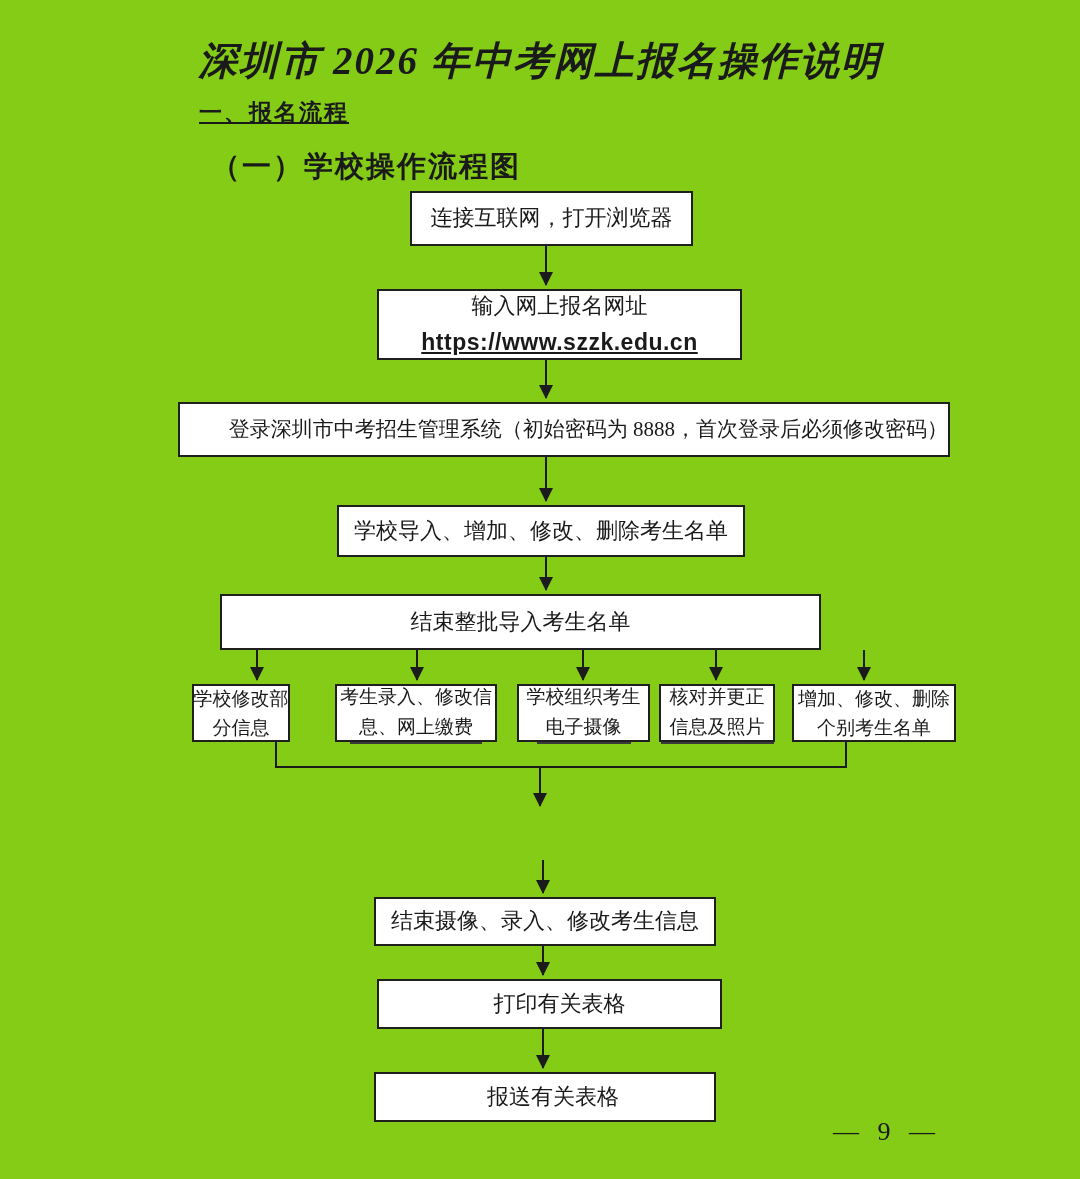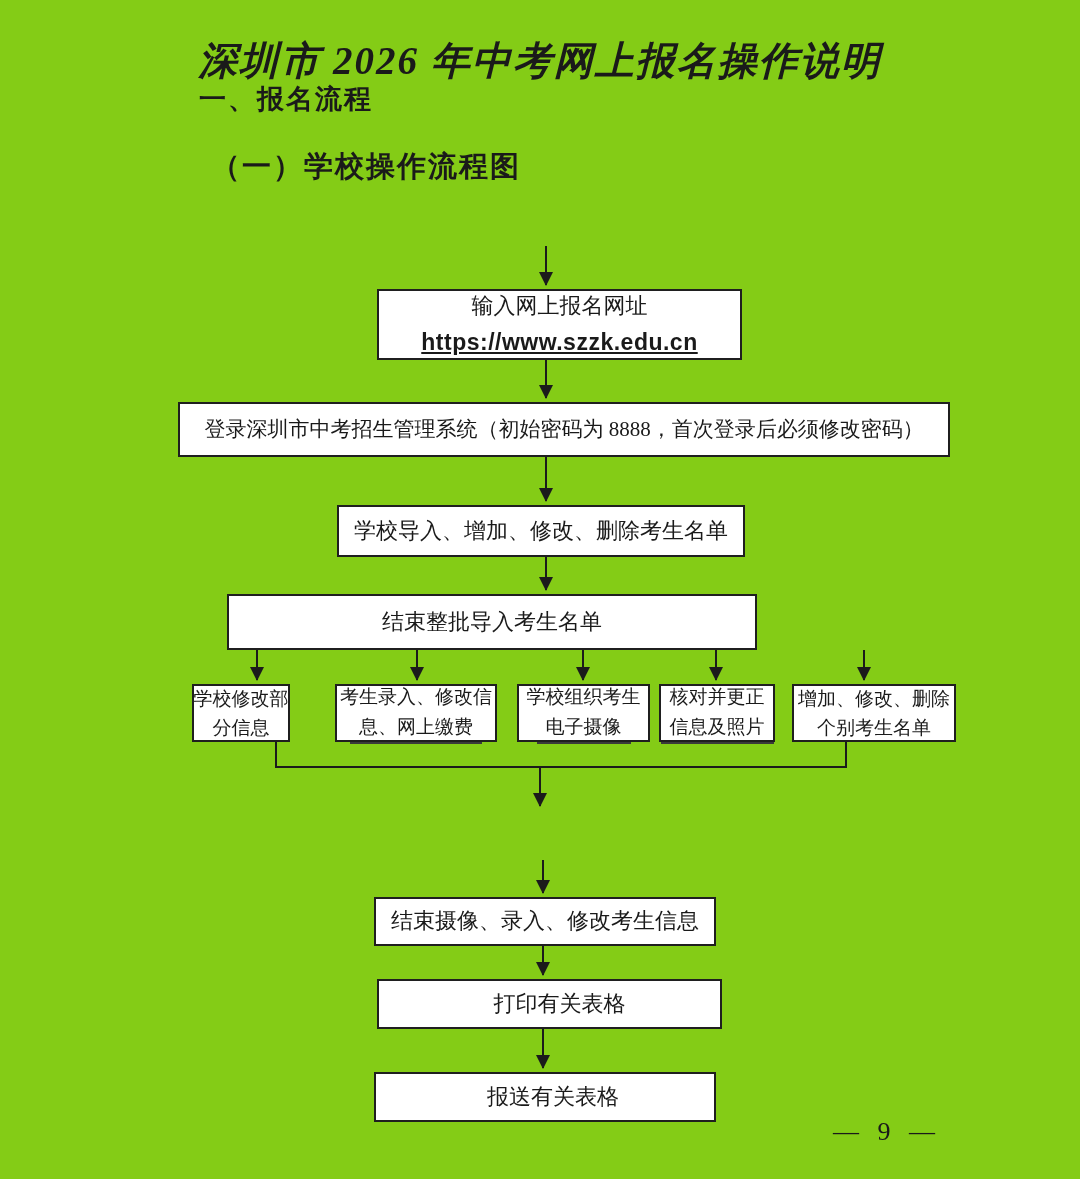--- a/index.html
+++ b/index.html
@@ -12,24 +12,25 @@
     overflow:hidden;
   }
   .title{
     position:absolute;top:34px;left:0;width:100%;
     text-align:center;
     font-size:39px;font-weight:bold;font-style:italic;
     letter-spacing:2px;
     white-space:nowrap;
   }
   .h1{
-    position:absolute;left:199px;top:81px;
-    font-size:27px;font-weight:bold;
+    position:absolute;left:199px;top:97px;
+    font-size:23px;font-weight:bold;
     font-family:"Liberation Sans","DejaVu Sans",sans-serif;
     letter-spacing:2px;
+    text-decoration:underline;
   }
   .h2{
     position:absolute;left:211px;top:147px;
     font-size:29px;font-weight:bold;
     letter-spacing:2px;
   }
   .edges{position:absolute;left:0;top:0;pointer-events:none;}
   .edges line,.edges polyline{stroke:#1b1b1b;stroke-width:2;fill:none;}
   .node{
     position:absolute;
@@ -86,35 +87,38 @@
     <line x1="583" y1="650" x2="583" y2="680" marker-end="url(#ah)"></line>
     <line x1="716" y1="650" x2="716" y2="680" marker-end="url(#ah)"></line>
     <line x1="864" y1="650" x2="864" y2="680" marker-end="url(#ah)"></line>
     <polyline points="276,742 276,767 846,767 846,742"></polyline>
     <line x1="540" y1="767" x2="540" y2="806" marker-end="url(#ah)"></line>
     <line x1="543" y1="860" x2="543" y2="893" marker-end="url(#ah)"></line>
     <line x1="543" y1="946" x2="543" y2="975" marker-end="url(#ah)"></line>
     <line x1="543" y1="1029" x2="543" y2="1068" marker-end="url(#ah)"></line>
   </svg>
 
+  <div class="node" style="left:410px;top:191px;width:283px;height:55px;">
+    <span class="line">连接互联网，打开浏览器</span>
+  </div>
 
   <div class="node" style="left:377px;top:289px;width:365px;height:71px;">
     <span class="line">输入网上报名网址</span>
     <span class="line url-line">https://www.szzk.edu.cn</span>
   </div>
 
-  <div class="node login" style="left:178px;top:402px;width:772px;height:55px;">
+  <div class="node login" style="left:178px;top:402px;width:772px;height:55px;align-items:flex-end;">
     <span class="line">登录深圳市中考招生管理系统（初始密码为 8888，首次登录后必须修改密码）</span>
   </div>
 
   <div class="node" style="left:337px;top:505px;width:408px;height:52px;">
     <span class="line">学校导入、增加、修改、删除考生名单</span>
   </div>
 
-  <div class="node" style="left:227px;top:594px;width:530px;height:56px;text-align:center;">
+  <div class="node" style="left:220px;top:594px;width:601px;height:56px;text-align:center;">
     <span class="line">结束整批导入考生名单</span>
   </div>
 
   <div class="node small" style="left:192px;top:684px;width:98px;height:58px;">
     <span class="line">学校修改部</span>
     <span class="line">分信息</span>
   </div>
 
   <div class="node small" style="left:335px;top:684px;width:162px;height:58px;">
     <span class="line">考生录入、修改信</span>

